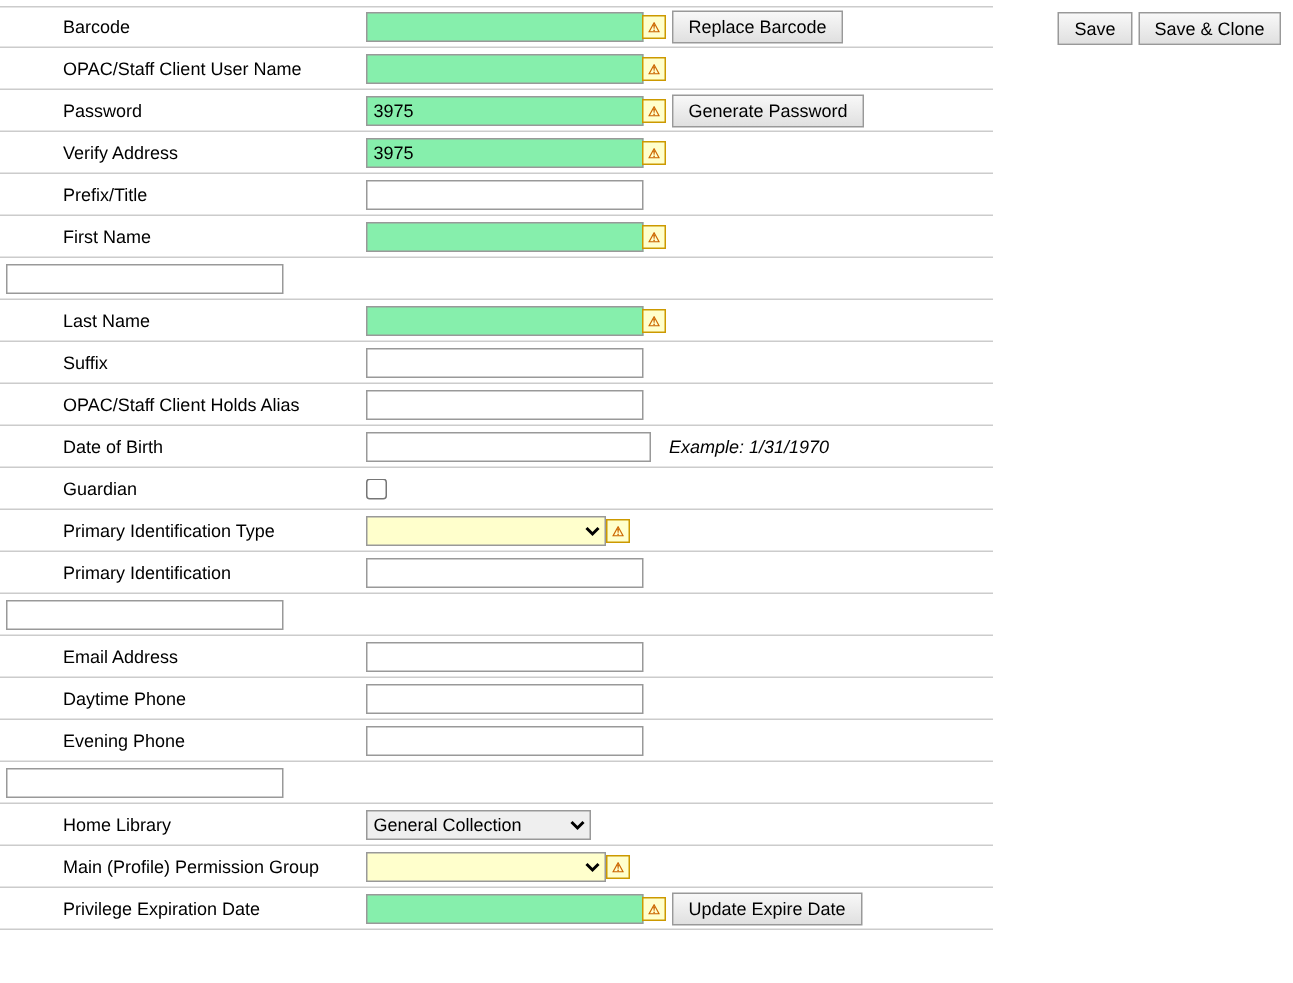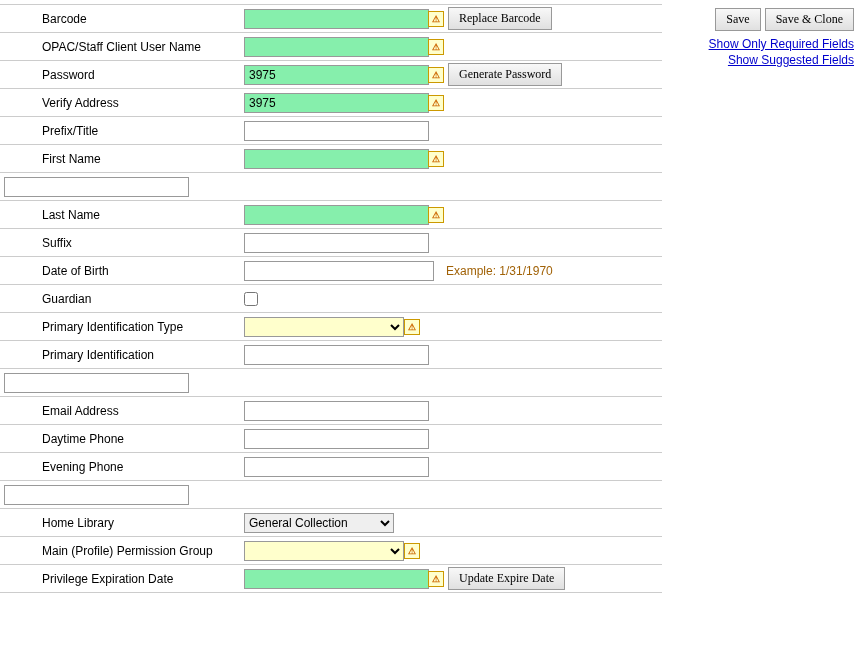--- a/index.html
+++ b/index.html
@@ -21,26 +21,26 @@
       text-align: center; line-height: 15px; flex-shrink: 0;
     }
     .input-with-warn { position: relative; display: inline-flex; align-items: center; }
     .input-with-warn input { width: 185px; }
     .input-with-warn .warn-icon { margin-left: -1px; }
     select { height: 20px; font-size: 12px; border: 1px solid #999; }
     select.required { background-color: #ffffcc; }
     .btn {
       padding: 3px 10px; font-size: 12px; border: 1px solid #999;
       background: linear-gradient(to bottom, #f8f8f8, #e0e0e0);
-      cursor: pointer; white-space: nowrap; font-family: Liberation Serif, serif;
+      cursor: pointer; white-space: nowrap;
     }
     .btn-link { background: none; border: none; color: #00c; cursor: pointer; font-size: 12px; text-decoration: underline; text-align: right; padding: 0; }
     .sidebar-buttons { display: flex; gap: 4px; }
     .sidebar-links { display: flex; flex-direction: column; align-items: flex-end; gap: 2px; }
-    .example-text { font-size: 12px; color: #a16207; margin-left: 8px; }
+    .example-text { font-size: 12px; color: #000000; margin-left: 8px; font-style: italic; }
     input[type="checkbox"] { width: 14px; height: 14px; }
     .select-with-warn { display: inline-flex; align-items: center; }
     .select-with-warn select { width: 160px; background-color: #ffffcc; }
     .select-normal select { width: 150px; }
   </style>
 </head>
 <body>
 
 <div class="page">
   <div class="form-area">
@@ -118,20 +118,28 @@
       </div>
       <div class="form-row">
         <div class="label-cell">Suffix</div>
         <div class="input-cell">
           <div class="input-with-warn">
             <input type="text" style="">
           </div>
         </div>
       </div>
       <div class="form-row">
+        <div class="label-cell">OPAC/Staff Client Holds Alias</div>
+        <div class="input-cell">
+          <div class="input-with-warn">
+            <input type="text" style="">
+          </div>
+        </div>
+      </div>
+      <div class="form-row">
         <div class="label-cell">Date of Birth</div>
         <div class="input-cell">
           <input type="text" style="">
           <span class="example-text">Example: 1/31/1970</span>
         </div>
       </div>
       <div class="form-row">
         <div class="label-cell">Guardian</div>
         <div class="input-cell">
           <input type="checkbox" style="">
@@ -216,18 +224,14 @@
           </div>
           <button class="btn">Update Expire Date</button>
         </div>
       </div>
     </div>
   <div class="sidebar">
     <div class="sidebar-buttons">
       <button class="btn">Save</button>
       <button class="btn">Save &amp; Clone</button>
     </div>
-    <div class="sidebar-links">
-      <button class="btn-link">Show Only Required Fields</button>
-      <button class="btn-link">Show Suggested Fields</button>
-    </div>
   </div>
 </div>
 
 </body></html>

